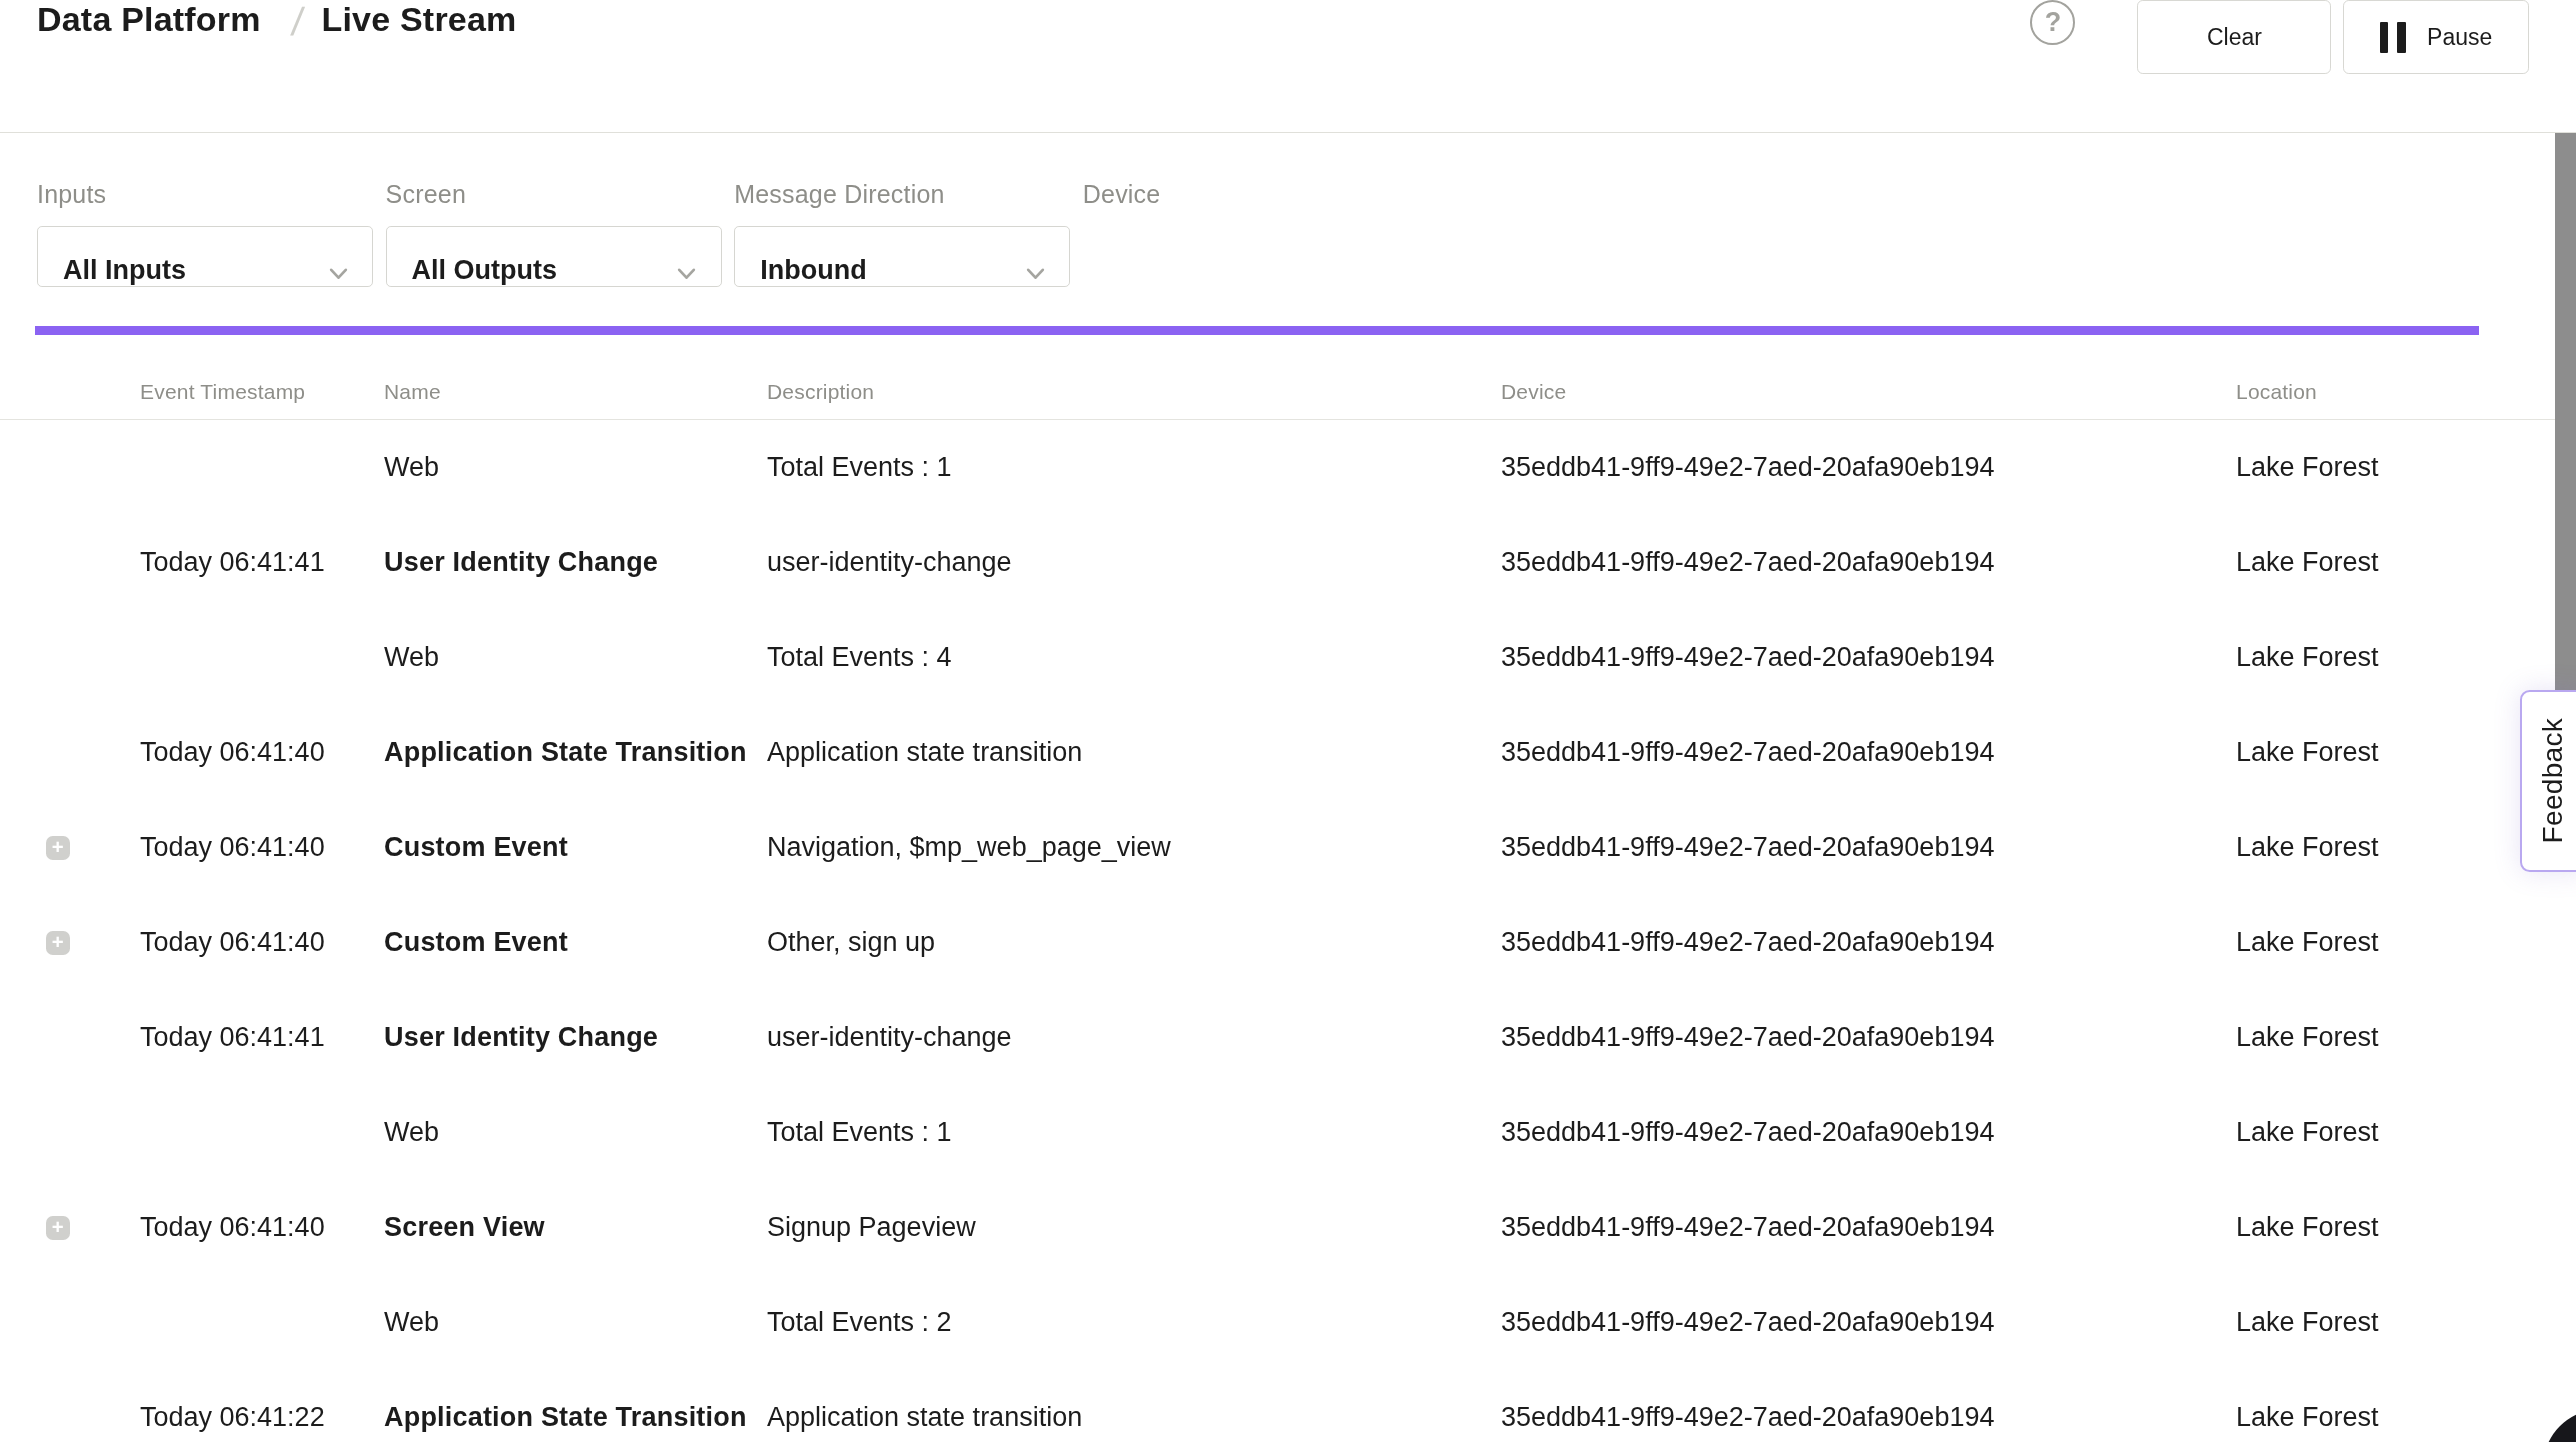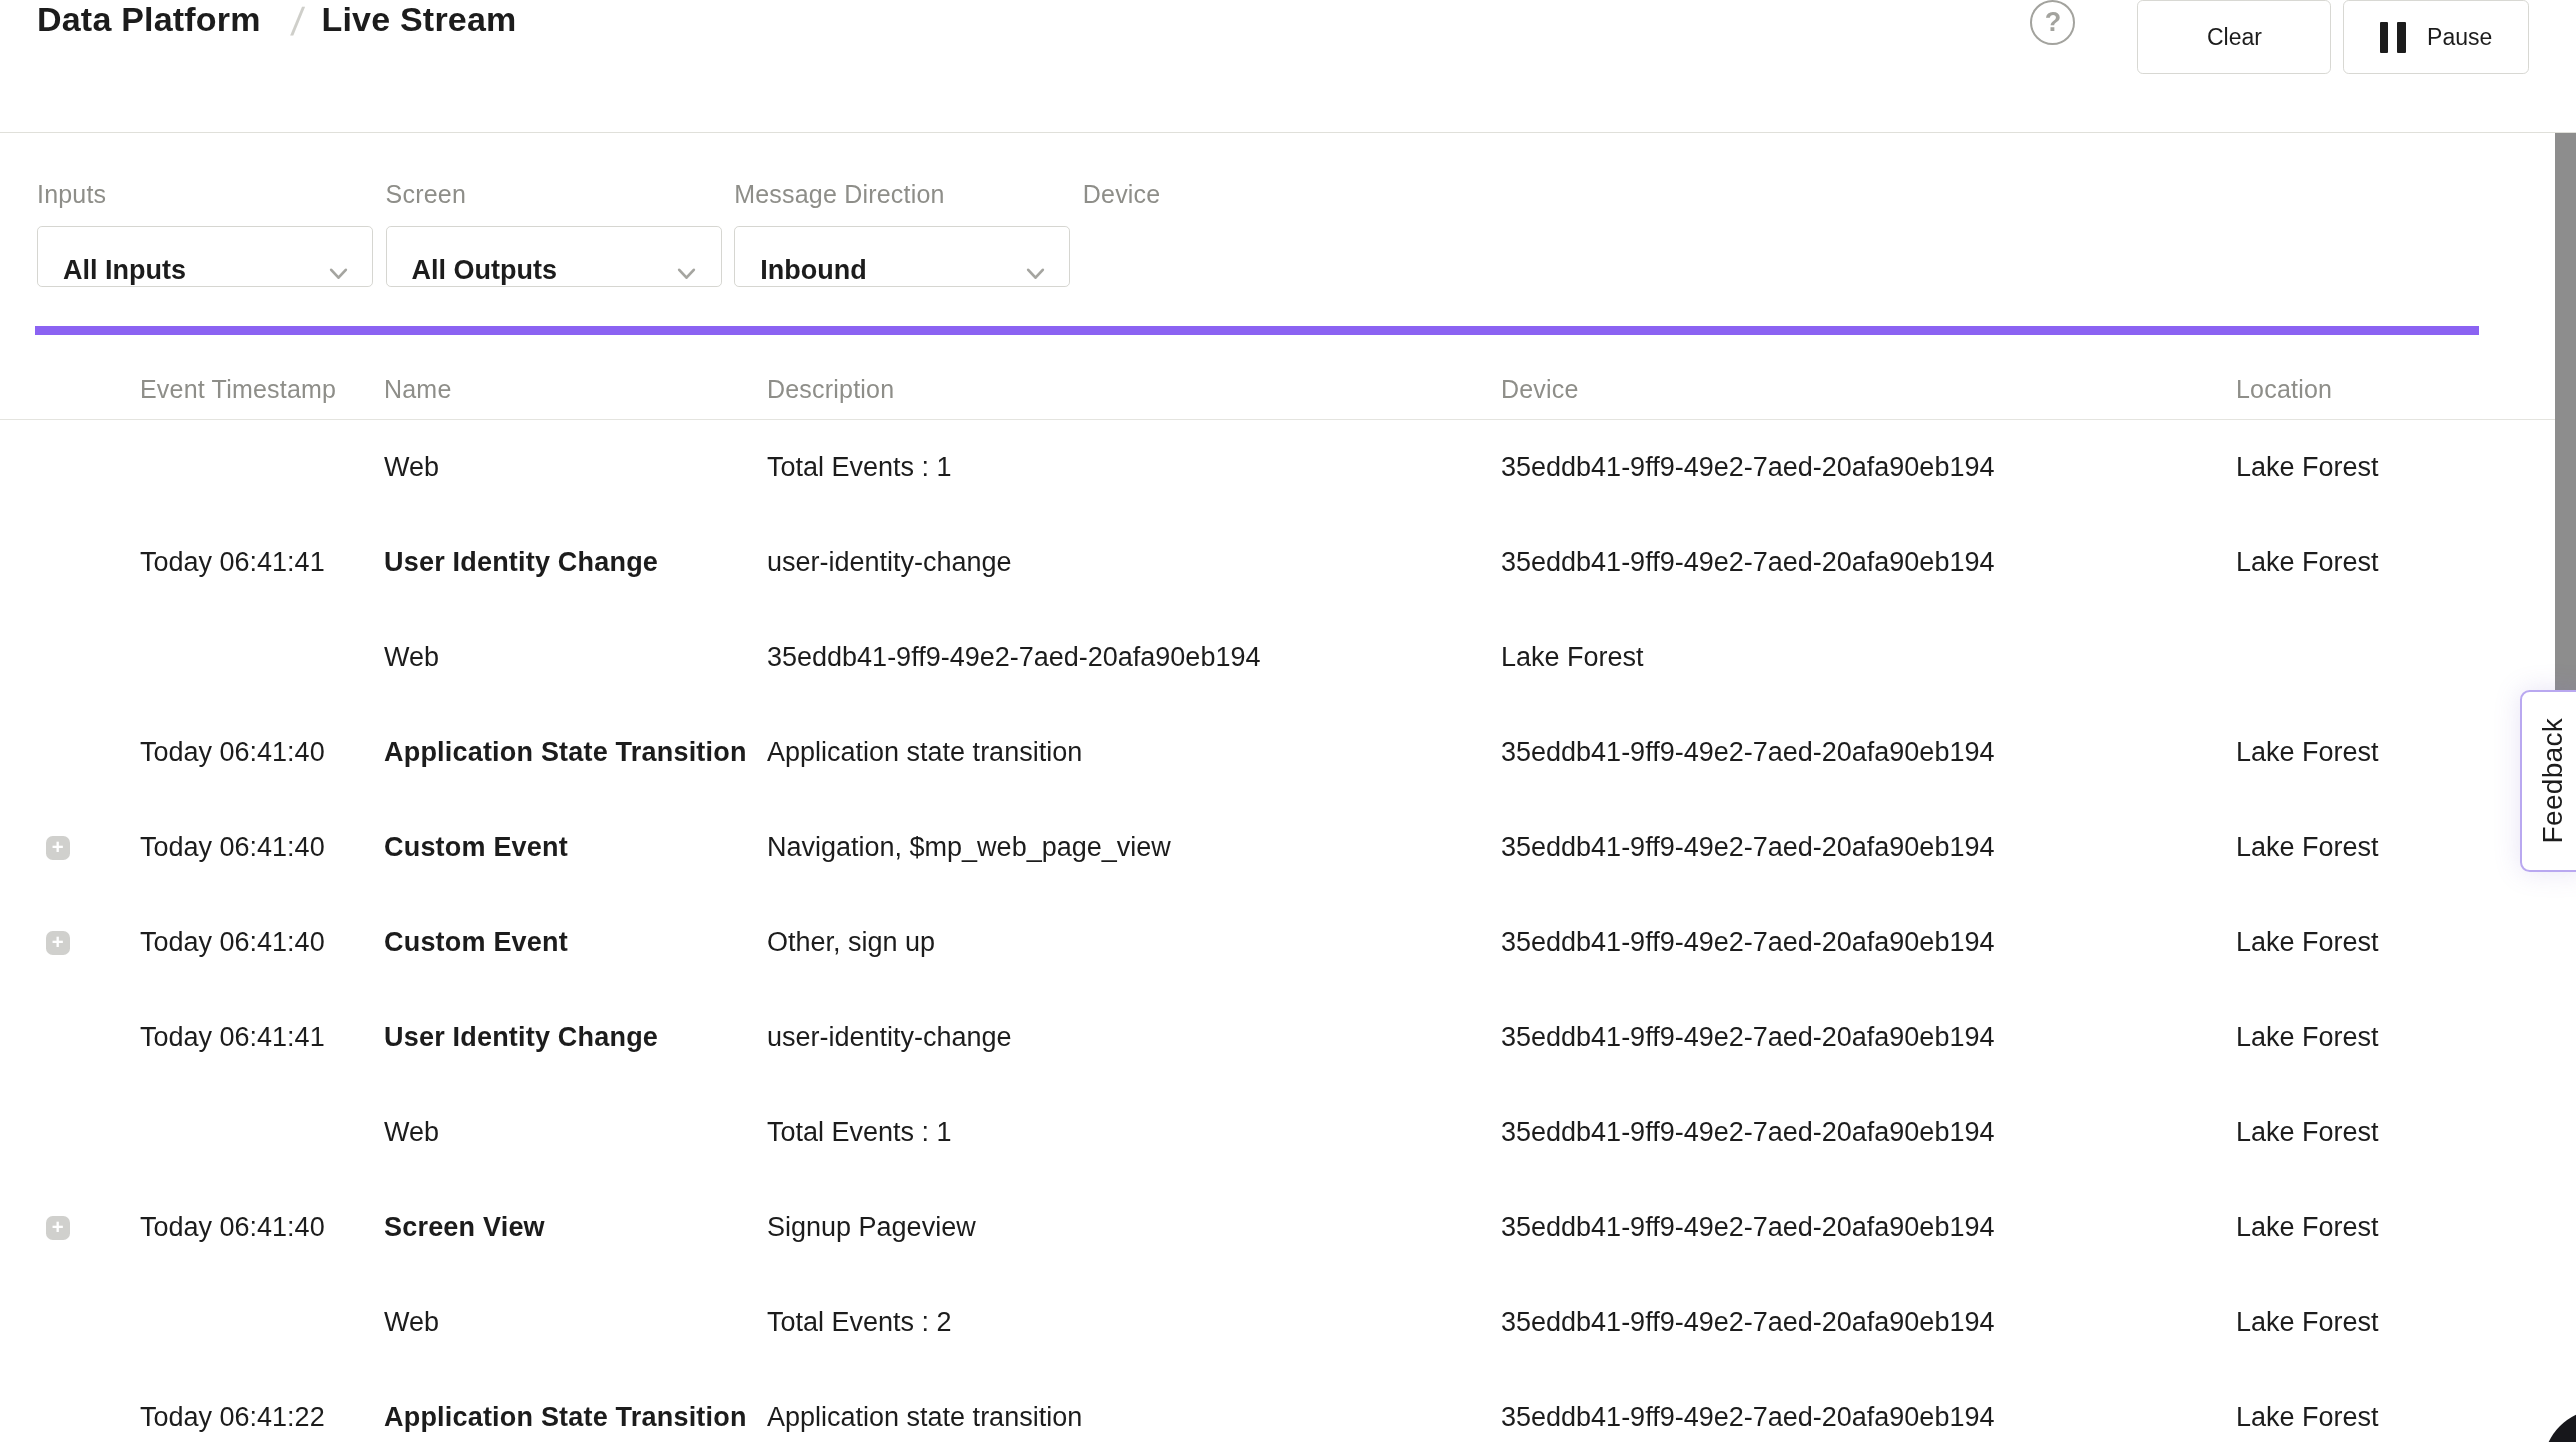--- a/index.html
+++ b/index.html
@@ -67,21 +67,21 @@
     display: grid;
     grid-template-columns: 105px 244px 383px 734px 735px 1fr;
     padding: 0 97px 0 35px;
     align-items: center;
   }
   .thead {
     height: 85px;
     align-items: end;
     padding-bottom: 15.5px;
     border-bottom: 1.9px solid #e4e4df;
-    color: #8e8e89; font-size: 25px; letter-spacing: 0.2px;
+    color: #8e8e89; font-size: 21px; letter-spacing: 0.2px;
   }
   .trow { height: 95px; font-size: 27px; }
   .cell-name.bold { font-weight: 700; letter-spacing: 0.2px; }
   .expand-btn {
     width: 24px; height: 24px; border: none; border-radius: 6.8px;
     background: #d0d0cd; color: #ffffff;
     font-size: 20.4px; font-weight: 900; line-height: 1;
     display: flex; align-items: center; justify-content: center;
     margin-left: 10.7px; cursor: pointer;
     font-family: "Liberation Sans", sans-serif;
@@ -201,20 +201,21 @@
     <span class="cell-dev">35eddb41-9ff9-49e2-7aed-20afa90eb194</span>
     <span class="cell-loc">Lake Forest</span>
   </div>
 
   <div class="grid-row trow">
     <span class="cell-expand">
       
     </span>
     <span class="cell-ts"></span>
     <span class="cell-name">Web</span>
+    <span class="cell-desc">Total Events : 4</span>
     <span class="cell-dev">35eddb41-9ff9-49e2-7aed-20afa90eb194</span>
     <span class="cell-loc">Lake Forest</span>
   </div>
 
   <div class="grid-row trow">
     <span class="cell-expand">
       
     </span>
     <span class="cell-ts">Today 06:41:40</span>
     <span class="cell-name bold">Application State Transition</span>

